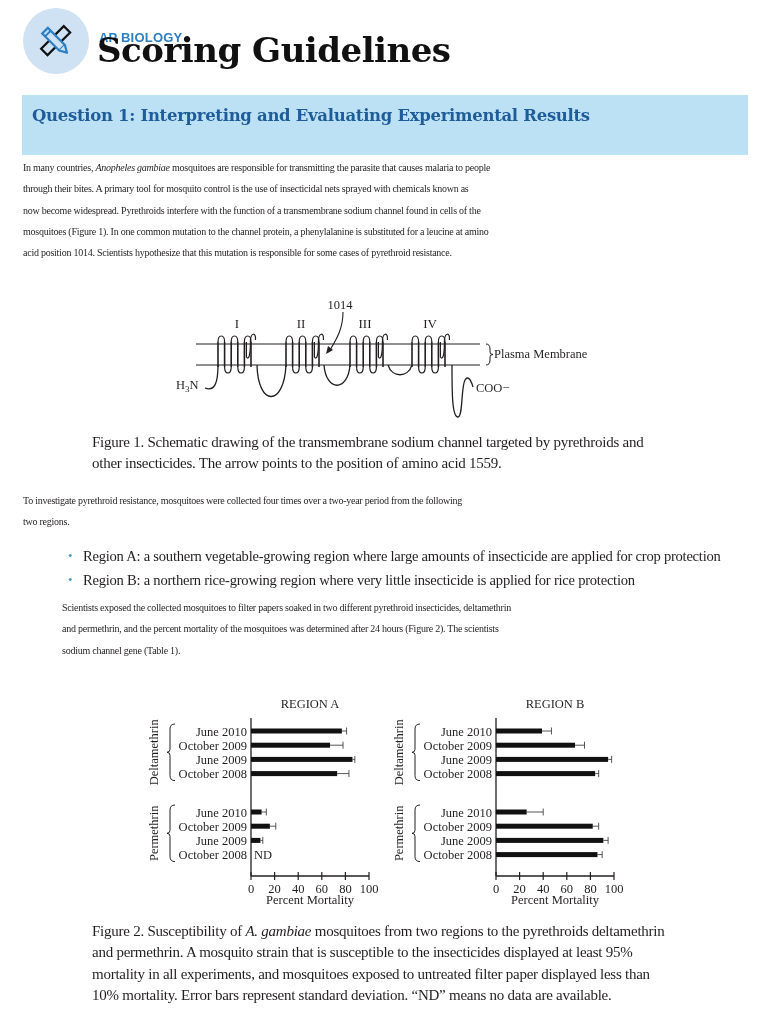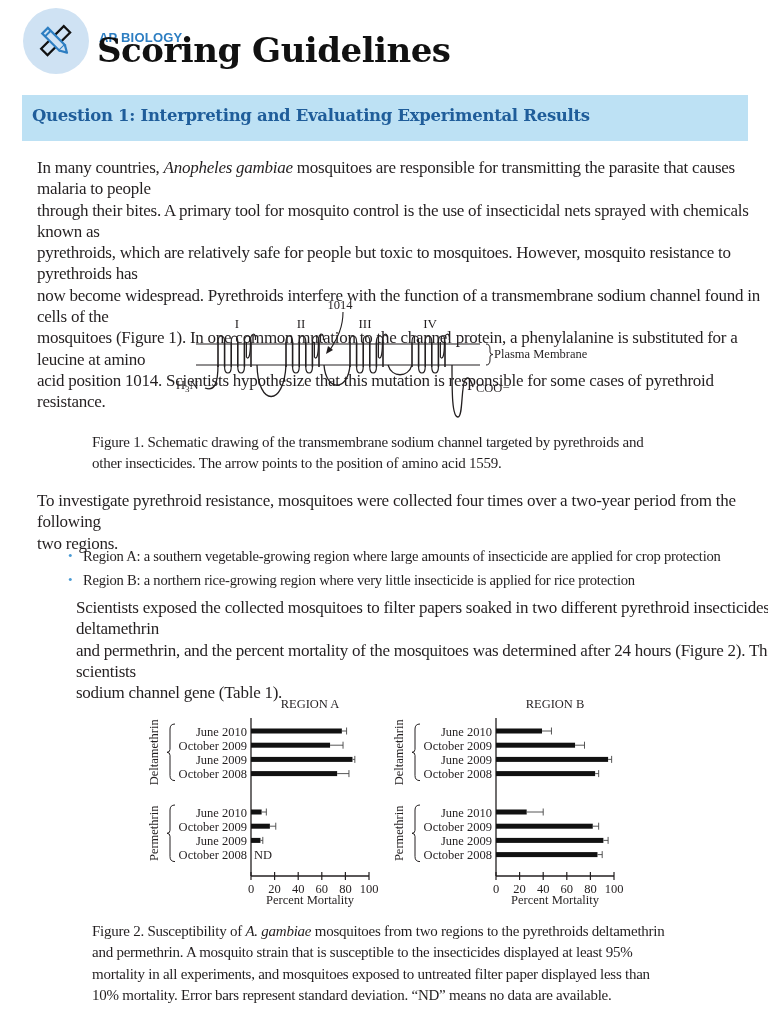--- a/index.html
+++ b/index.html
@@ -1,23 +1,23 @@
 <!DOCTYPE html>
 <html><head>
 <meta charset="utf-8">
 <style>
   html, body { margin:0; padding:0; background:#ffffff; }
   body { width:768px; height:1017px; overflow:hidden; position:relative; font-family:"Liberation Serif", serif; color:#231f20; }
   .header { position:absolute; left:23px; top:8px; height:66px; width:740px; }
   .logo-circle { position:absolute; left:0; top:0; width:66px; height:66px; border-radius:50%; background:#cfe2f3; display:flex; align-items:center; justify-content:center; }
   .eyebrow { position:absolute; left:76px; top:22px; font-family:"Liberation Sans", sans-serif; font-weight:bold; font-size:13px; color:#2d7ec2; letter-spacing:0.2px; }
   .title { position:absolute; left:74px; top:22px; font-family:"DejaVu Serif", serif; font-weight:bold; font-size:34px; color:#111; letter-spacing:-0.5px; }
-  .qbar { position:absolute; left:22px; top:95px; width:726px; height:46px; background:#bde1f4; }
+  .qbar { position:absolute; left:22px; top:95px; width:726px; height:60px; background:#bde1f4; }
   .qbar-text { position:absolute; left:10px; top:11px; font-family:"DejaVu Serif", serif; font-weight:bold; font-size:16.5px; color:#1f5d9a; letter-spacing:-0.3px; }
-  .para { position:absolute; left:37px; width:730px; font-size:17px; line-height:21.3px; letter-spacing:-0.25px; }
+  .para { position:absolute; left:23px; width:730px; font-size:10px; line-height:21.3px; letter-spacing:-0.25px; }
   .caption { position:absolute; left:92px; width:600px; font-size:15px; line-height:21.3px; letter-spacing:-0.25px; }
   .bullets { position:absolute; left:60px; top:536px; width:700px; font-size:14.6px; line-height:24px; letter-spacing:-0.25px; margin:8px; padding:0; list-style:none; }
   .bullets li { position:relative; padding-left:15px; }
   .bullets li::before { content:"•"; position:absolute; left:0; top:0; color:#4a9bd4; font-size:13px; }
   svg text { font-family:"Liberation Serif", serif; fill:#231f20; }
 </style>
 </head>
 <body>
 
 <div class="header">
@@ -39,21 +39,20 @@
   <div class="title">Scoring Guidelines</div>
 </div>
 
 <div class="qbar">
   <div class="qbar-text">Question 1:  Interpreting and Evaluating Experimental Results</div>
 </div>
 
 <div class="para" style="top:157px;">
   <div><span>In many countries, </span><i>Anopheles gambiae</i><span> mosquitoes are responsible for transmitting the parasite that causes malaria to people</span></div>
   <div>through their bites. A primary tool for mosquito control is the use of insecticidal nets sprayed with chemicals known as</div>
-  <div>pyrethroids, which are relatively safe for people but toxic to mosquitoes. However, mosquito resistance to pyrethroids has</div>
   <div>now become widespread. Pyrethroids interfere with the function of a transmembrane sodium channel found in cells of the</div>
   <div>mosquitoes (Figure 1). In one common mutation to the channel protein, a phenylalanine is substituted for a leucine at amino</div>
   <div>acid position 1014. Scientists hypothesize that this mutation is responsible for some cases of pyrethroid resistance.</div>
 </div>
 
 <svg style="position:absolute; left:160px; top:292px;" width="460" height="130" viewBox="0 0 460 130">
   <text x="77" y="36" font-size="13" text-anchor="middle">I</text>
   <text x="141" y="36" font-size="13" text-anchor="middle">II</text>
   <text x="205" y="36" font-size="13" text-anchor="middle">III</text>
   <text x="270" y="36" font-size="13" text-anchor="middle">IV</text>

